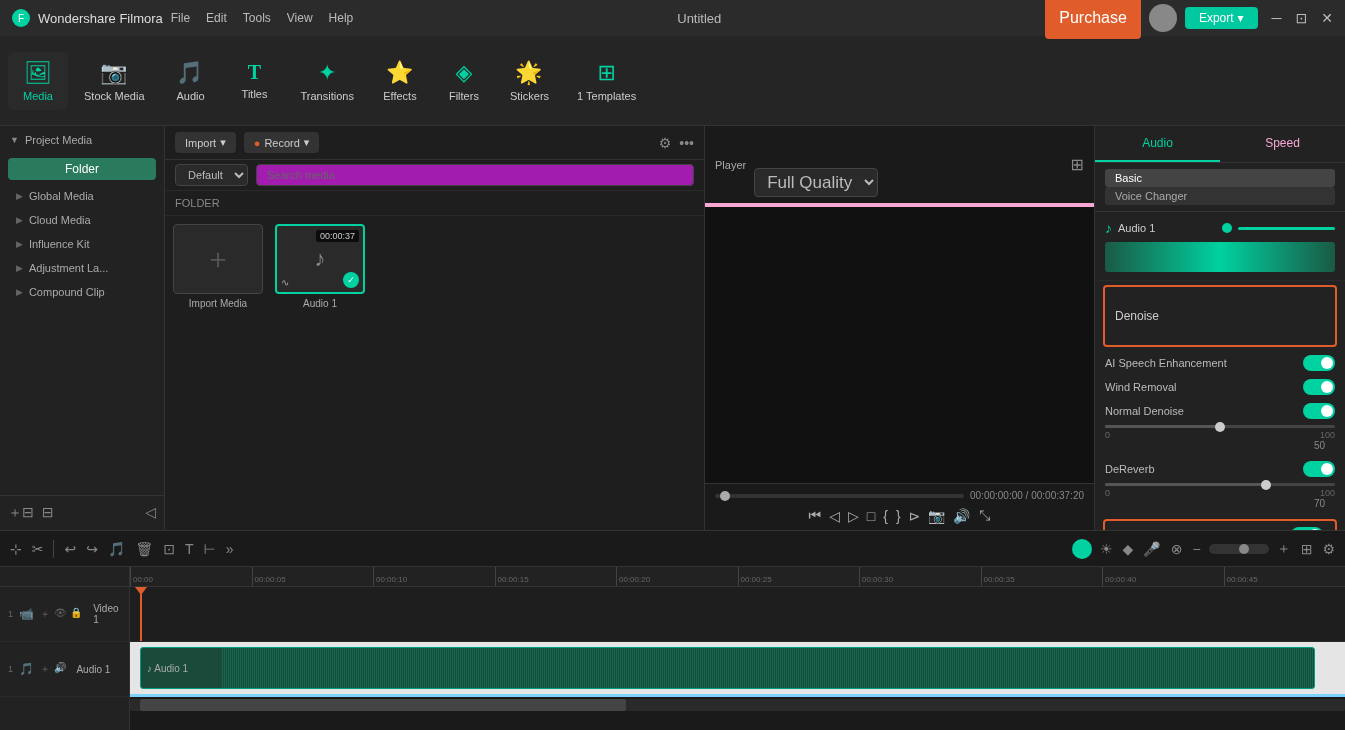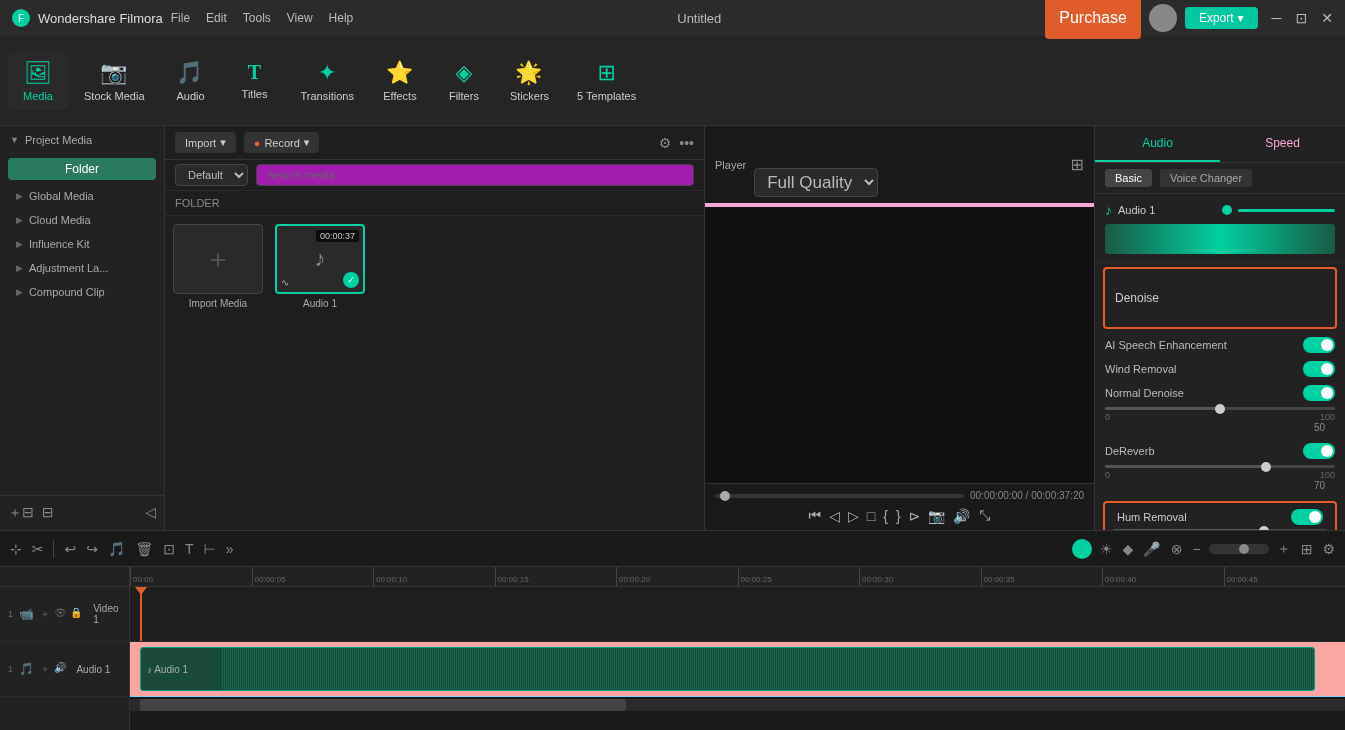--- a/index.html
+++ b/index.html
@@ -74,21 +74,21 @@
     .progress-dot { width: 10px; height: 10px; background: #aaa; border-radius: 50%; position: absolute; top: -3px; left: 2%; cursor: pointer; }
     .time-display { font-size: 10px; color: #888; white-space: nowrap; }
     .player-btns { display: flex; align-items: center; gap: 8px; justify-content: center; }
     .ctrl-btn { color: #aaa; font-size: 14px; cursor: pointer; background: none; border: none; }
 
     
     #right-panel { width: 250px; background: #222; overflow-y: auto; display: flex; flex-direction: column; }
     .right-tabs { display: flex; border-bottom: 1px solid #333; }
     .right-tab { flex: 1; padding: 10px; text-align: center; cursor: pointer; font-size: 12px; color: #f9a8d4; }
     .right-tab.active { color: #00d1a0; border-bottom: 2px solid #00d1a0; }
-    .audio-subtabs { display: flex; padding: 6px 10px; gap: 8px; border-bottom: 1px solid #333; }
+    .audio-subtabs { display: flex; padding: 6px 10px; border-bottom: 1px solid #333; flex-direction: column; }
     .audio-subtab { padding: 3px 10px; border-radius: 3px; cursor: pointer; font-size: 11px; color: #aaa; background: #333; }
     .audio-subtab.active { background: #444; color: white; }
     .audio1-section { padding: 8px 10px; border-bottom: 1px solid #2a2a2a; }
     .audio1-row { display: flex; align-items: center; gap: 6px; margin-bottom: 6px; }
     .audio1-icon { font-size: 14px; color: #00d1a0; }
     .audio1-name { font-size: 11px; color: #ccc; flex: 1; }
     .waveform-bar { height: 30px; background: linear-gradient(to right, #1a5a45, #00d1a0, #1a5a45); border-radius: 3px; }
     .knob-dot { width: 10px; height: 10px; background: #00d1a0; border-radius: 50%; }
     .toggle-row { display: flex; align-items: center; padding: 4px 10px; gap: 6px; }
     .toggle-label { flex: 1; font-size: 11px; color: #bbb; }
@@ -123,21 +123,21 @@
     .timeline-tracks { display: flex; flex: 1; }
     .track-labels { width: 130px; background: #222; border-right: 1px solid #333; }
     .track-label-row { height: 55px; display: flex; align-items: center; padding: 0 8px; gap: 6px; border-bottom: 1px solid #2a2a2a; font-size: 10px; color: #aaa; }
     .track-num { font-size: 9px; color: #666; }
     .track-icon { font-size: 12px; color: #888; }
     .timeline-content { flex: 1; position: relative; overflow: hidden; }
     .time-ruler { height: 20px; background: #222; border-bottom: 1px solid #333; position: relative; }
     .time-marks { display: flex; position: absolute; top: 0; left: 0; right: 0; height: 100%; }
     .time-mark { flex: 1; border-left: 1px solid #444; display: flex; align-items: flex-end; padding-bottom: 2px; padding-left: 2px; font-size: 8px; color: #666; }
     .video-track { height: 55px; background: #1e1e1e; border-bottom: 1px solid #2a2a2a; position: relative; }
-    .audio-track { height: 55px; background: #fca5a5; border-bottom: 1px solid #7dd3fc; position: relative; }
+    .audio-track { height: 55px; background: #e5e5e5; border-bottom: 3px solid #7dd3fc; position: relative; }
     .audio-clip { position: absolute; left: 10px; top: 5px; right: 30px; bottom: 5px; background: #1a4a3a; border: 1px solid #00a080; border-radius: 3px; display: flex; align-items: center; padding: 0 6px; }
     .audio-clip-name { font-size: 10px; color: #aaa; z-index: 2; }
     .audio-waveform { position: absolute; left: 80px; right: 0; top: 0; bottom: 0; background: repeating-linear-gradient(90deg, transparent, transparent 1px, rgba(0,180,130,0.3) 1px, rgba(0,180,130,0.3) 2px); }
     .playhead { position: absolute; top: 0; left: 10px; width: 2px; height: 100%; background: #e05c2a; z-index: 10; }
     .playhead-top { width: 0; height: 0; border-left: 6px solid transparent; border-right: 6px solid transparent; border-top: 8px solid #e05c2a; position: absolute; top: 0; left: -5px; }
     .scroll-bar { height: 12px; background: #2a2a2a; margin: 2px 0; border-radius: 2px; position: relative; }
     .scroll-thumb { height: 100%; width: 40%; background: #444; border-radius: 2px; position: absolute; left: 10px; }
 
     .side-track-icons { display: flex; gap: 4px; }
     .track-side-btn { color: #666; font-size: 10px; cursor: pointer; }
@@ -199,21 +199,21 @@
   <div class="tool-item">
     <span class="tool-icon">◈</span>
     <span class="tool-label">Filters</span>
   </div>
   <div class="tool-item">
     <span class="tool-icon">🌟</span>
     <span class="tool-label">Stickers</span>
   </div>
   <div class="tool-item">
     <span class="tool-icon">⊞</span>
-    <span class="tool-label">5 Templates</span>
+    <span class="tool-label">1 Templates</span>
   </div>
 </div>
 
 <div id="main">
 
   <div id="left-panel">
     <div class="panel-header">
       <span class="arrow">▼</span>
       <span>Project Media</span>
     </div>

